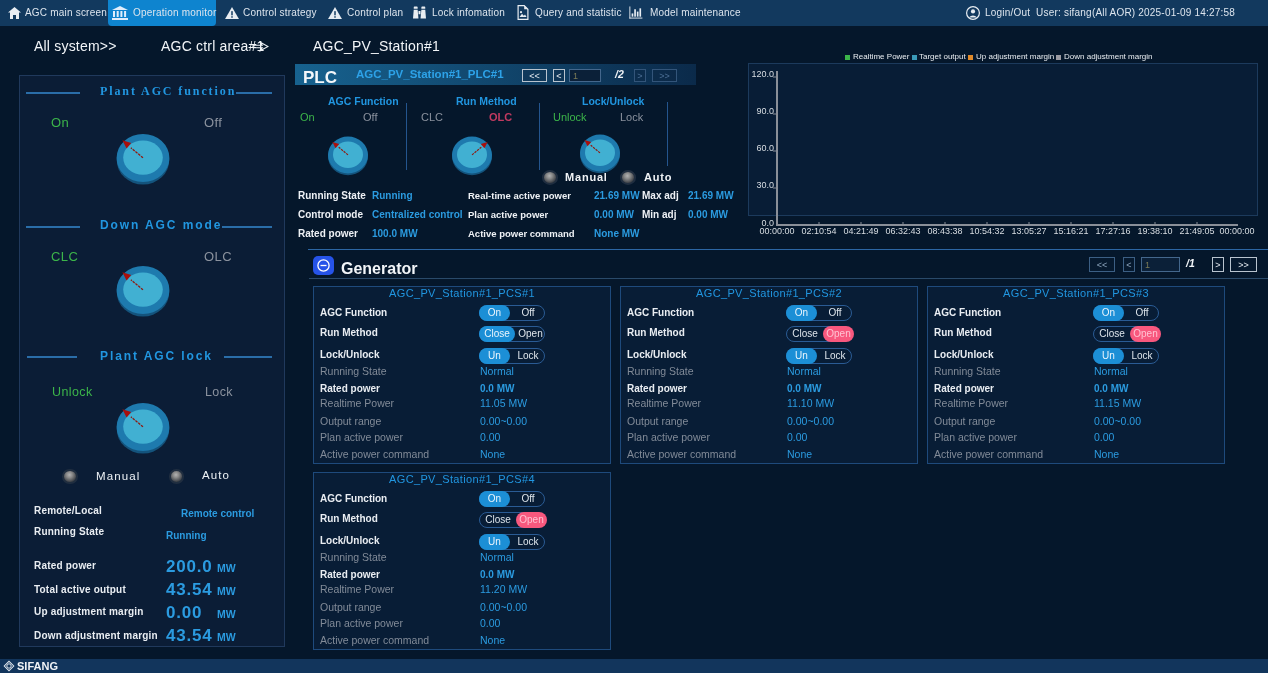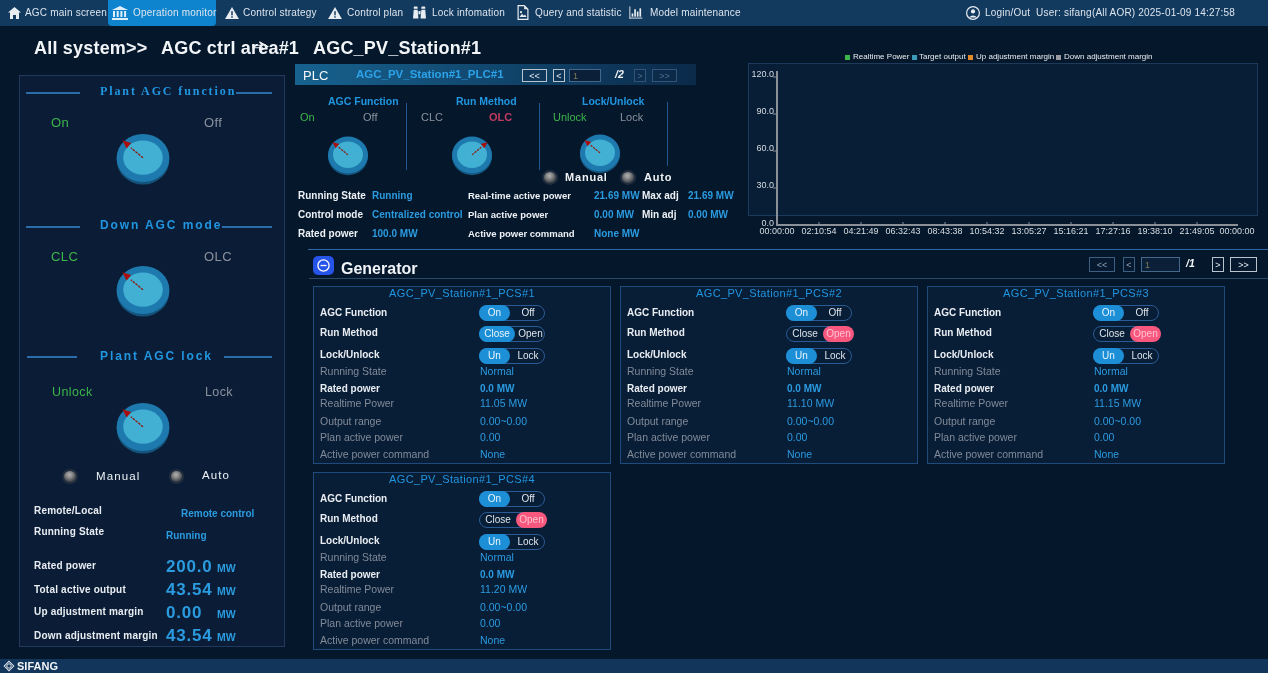--- a/index.html
+++ b/index.html
@@ -7,21 +7,21 @@
   font-family:"Liberation Sans", sans-serif; }
 #page { position:relative; width:1268px; height:673px; }
 .abs { position:absolute; }
 
 
 #topbar { position:absolute; left:0; top:0; width:1268px; height:26px; background:#12395e; }
 .ntext { position:absolute; top:0; height:26px; line-height:26px; white-space:nowrap; font-size:10px; letter-spacing:0.2px; color:#dde5ee; }
 .nav-hl { position:absolute; left:108px; top:0; width:108px; height:26px; background:#0e84cf; border-radius:0 0 4px 4px; }
 
 
-.crumb { position:absolute; color:#f2f5f8; font-weight:bold; font-size:18px; letter-spacing:0.2px; white-space:nowrap; }
+.crumb { position:absolute; color:#f2f5f8; font-weight:normal; font-size:14px; letter-spacing:0.2px; white-space:nowrap; }
 
 
 #lpanel { position:absolute; left:19px; top:75px; width:266px; height:572px;
   background:#0b1d36; border:1px solid #20395c; }
 .ptitle { position:absolute; color:#2196e0; font-weight:bold; font-size:12px; letter-spacing:1.9px; white-space:nowrap; }
 .pline { position:absolute; height:2px; background:#2a6da8; }
 .grn { color:#3cb54a; } .gry { color:#8b929e; }
 .lbl2 { position:absolute; font-size:13px; letter-spacing:0.4px; }
 .wlabel { position:absolute; color:#e9edf2; font-weight:bold; font-size:10px; letter-spacing:0.2px; white-space:nowrap; }
 .bval { position:absolute; color:#2b9be0; font-weight:bold; font-size:10px; white-space:nowrap; }
@@ -187,21 +187,21 @@
   <div class="bigv" style="left:166px; top:580px;">43.54</div>
   <div class="mwu" style="left:217px; top:585px;">MW</div>
   <div class="wlabel" style="left:34px; top:606px;">Up adjustment margin</div>
   <div class="bigv" style="left:166px; top:603px;">0.00</div>
   <div class="mwu" style="left:217px; top:608px;">MW</div>
   <div class="wlabel" style="left:34px; top:630px;">Down adjustment margin</div>
   <div class="bigv" style="left:166px; top:626px;">43.54</div>
   <div class="mwu" style="left:217px; top:631px;">MW</div>
 
   <div id="plchdr"></div>
-  <div class="abs" style="left:303px; top:68px; color:#f4f7fa; font-weight:normal; font-size:13px;">PLC</div>
+  <div class="abs" style="left:303px; top:68px; color:#f4f7fa; font-weight:bold; font-size:17px;">PLC</div>
   <div class="abs" style="left:356px; top:68px; color:#2da2e8; font-weight:bold; font-size:11.5px;">AGC_PV_Station#1_PLC#1</div>
   <div class="pgbtn" style="left:522px; top:68.5px; width:25px; height:13px; line-height:12px;">&lt;&lt;</div>
   <div class="pgbtn" style="left:553px; top:68.5px; width:12px; height:13px; line-height:12px;">&lt;</div>
   <div class="pginput" style="left:569px; top:68.5px; width:32px; height:13px; line-height:12px;">1</div>
   <div class="abs" style="left:615px; top:68px; color:#eef2f6; font-size:10.5px; font-style:italic; font-weight:bold;">/2</div>
   <div class="pgbtn dim" style="left:634px; top:68.5px; width:12px; height:13px; line-height:12px;">&gt;</div>
   <div class="pgbtn dim" style="left:652px; top:68.5px; width:25px; height:13px; line-height:12px;">&gt;&gt;</div>
 
   <div class="sec-title" style="left:328px; top:95px;">AGC Function</div>
   <div class="sec-title" style="left:456px; top:95px;">Run Method</div>

